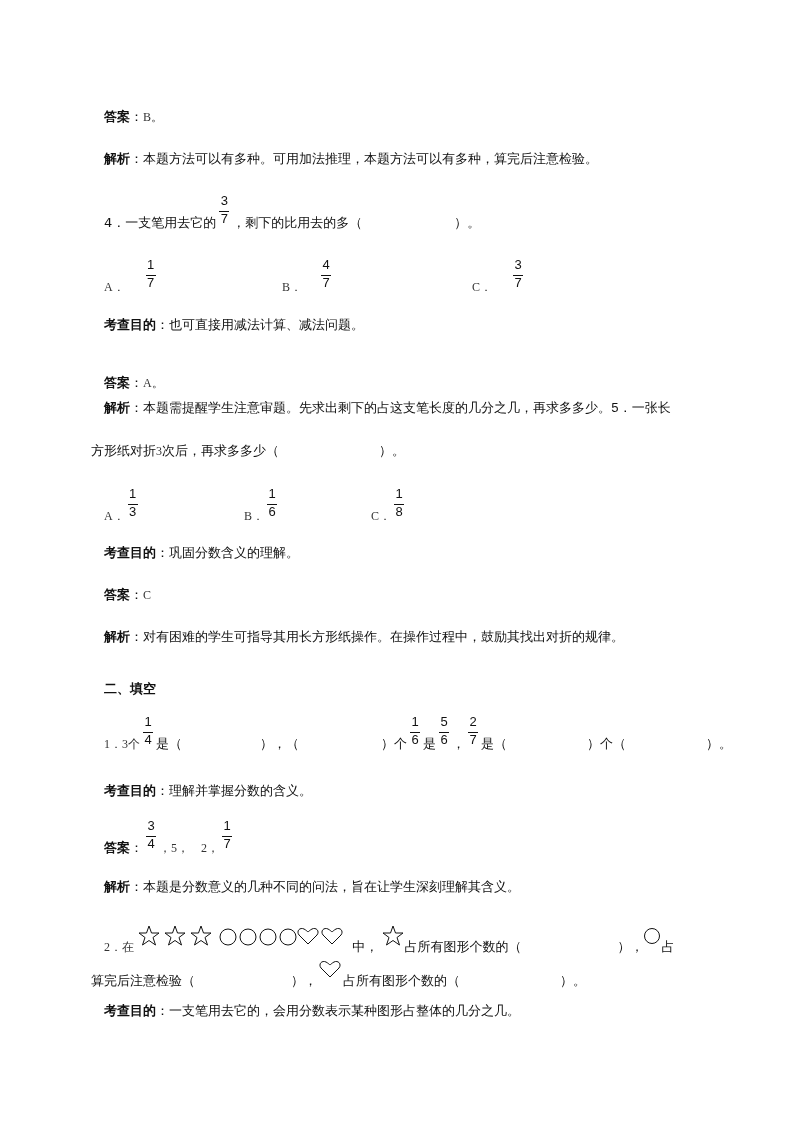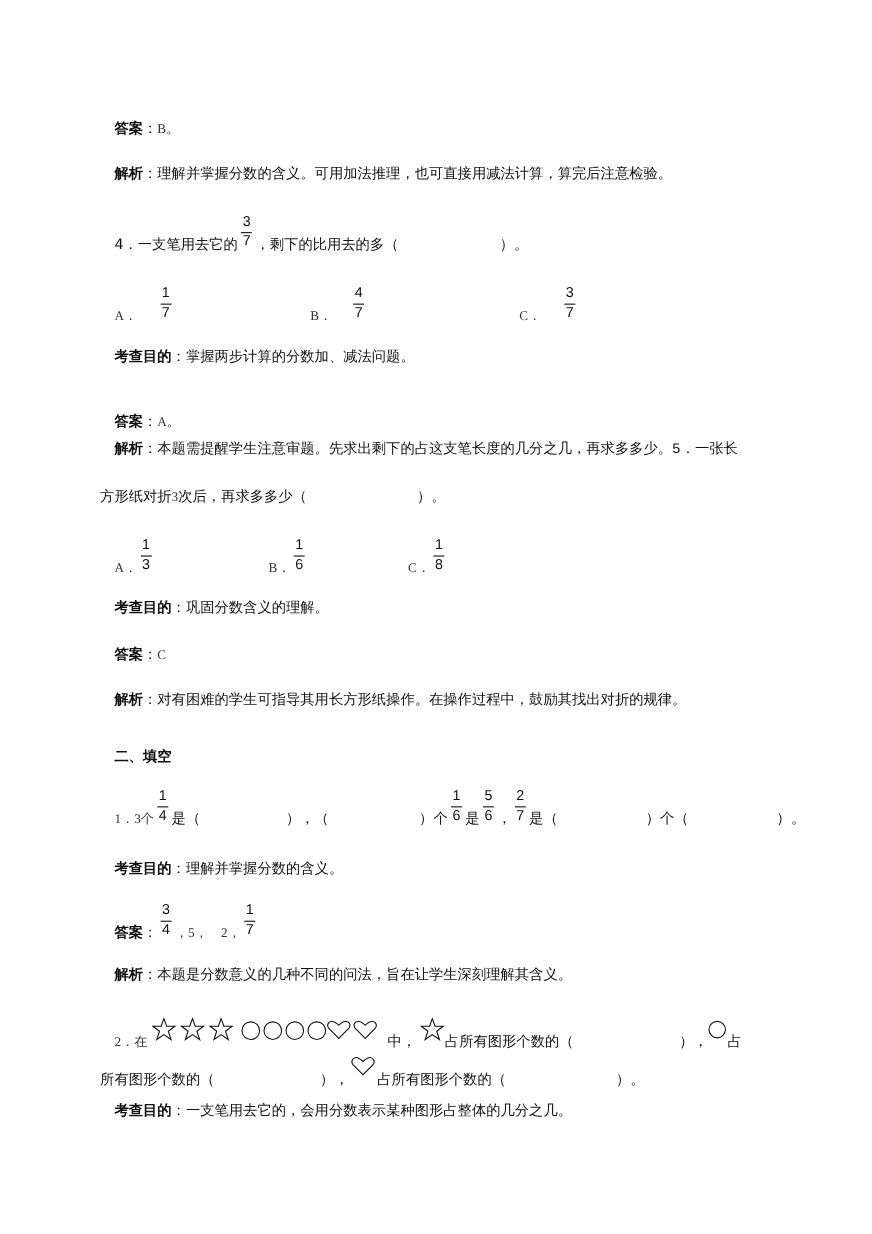--- a/index.html
+++ b/index.html
@@ -17,39 +17,39 @@
   .shape { display:inline-block; vertical-align:bottom; }
 </style>
 </head>
 <body>
 
 <div class="line" style="top:109px;">
   <span class="b">答案</span><span>：</span><span class="lat">B。</span>
 </div>
 
 <div class="line" style="top:151px;">
-  <span class="b">解析</span><span>：</span><span>理解并掌握分数的含义。可用加法推理，也可直接用减法计算，算完后注意检验。</span>
+  <span class="b">解析</span><span>：</span><span>本题方法可以有多种。可用加法推理，本题方法可以有多种，算完后注意检验。</span>
 </div>
 
 <div class="line" style="top:215px;">
   <span>4．一支笔用去它的</span><span class="frac"><span class="n">3</span><span class="bar"></span><span class="d">7</span></span><span>，剩下的比用去的多（</span><span class="blank" style="width:92px;"></span><span>）。</span>
 </div>
 
 <div class="line" style="top:279px; left:104px;">
   <span class="lat">A．</span><span class="frac" style="margin-left:20px;"><span class="n">1</span><span class="bar"></span><span class="d">7</span></span>
 </div>
 <div class="line" style="top:279px; left:282px;">
   <span class="lat">B．</span><span class="frac" style="margin-left:18px;"><span class="n">4</span><span class="bar"></span><span class="d">7</span></span>
 </div>
 <div class="line" style="top:279px; left:472px;">
   <span class="lat">C．</span><span class="frac" style="margin-left:20px;"><span class="n">3</span><span class="bar"></span><span class="d">7</span></span>
 </div>
 
 <div class="line" style="top:317px;">
-  <span class="b">考查目的</span><span>：</span><span>掌握两步计算的分数加、减法问题。</span>
+  <span class="b">考查目的</span><span>：</span><span>也可直接用减法计算、减法问题。</span>
 </div>
 
 <div class="line" style="top:375px;">
   <span class="b">答案</span><span>：</span><span class="lat">A。</span>
 </div>
 
 <div class="line" style="top:401px;font-family:Liberation Mono, monospace;">
   <span class="b">解析</span><span>：</span><span>本题需提醒学生注意审题。先求出剩下的占这支笔长度的几分之几，再求多多少。5．一张长</span>
 </div>
 <div class="line" style="top:443px; left:91px;">
@@ -119,21 +119,21 @@
         <polygon fill="none" stroke="#111" points="11,1 13.5,8 21,8 15,12.5 17.5,20 11,15.5 4.5,20 7,12.5 1,8 8.5,8"></polygon>
       </svg>
   </span><span>占所有图形个数的（</span><span class="blank" style="width:96px;"></span><span>），</span><span class="shape" style="position:relative; top:-6px;">
     <svg width="18" height="18" viewBox="0 0 18 18">
         <circle cx="9" cy="9" r="7.5" fill="none" stroke="#111"></circle>
       </svg>
   </span><span>占</span>
 </div>
 
 <div class="line" style="top:965px; left:91px;">
-  <span>所有图形个数的（</span><span class="blank" style="width:96px;"></span><span>），</span><span class="shape" style="position:relative; top:-6px;">
+  <span>算完后注意检验（</span><span class="blank" style="width:96px;"></span><span>），</span><span class="shape" style="position:relative; top:-6px;">
     <svg width="26" height="20" viewBox="0 0 26 20">
         <path d="M13,18 L4,9 C1,5 5,1 9,3 C11,4 13,6 13,6 C13,6 15,4 17,3 C21,1 25,5 22,9 Z" fill="none" stroke="#111"></path>
       </svg>
   </span><span>占所有图形个数的（</span><span class="blank" style="width:100px;"></span><span>）。</span>
 </div>
 
 <div class="line" style="top:1003px;">
   <span class="b">考查目的</span><span>：</span><span>一支笔用去它的，会用分数表示某种图形占整体的几分之几。</span>
 </div>
 

